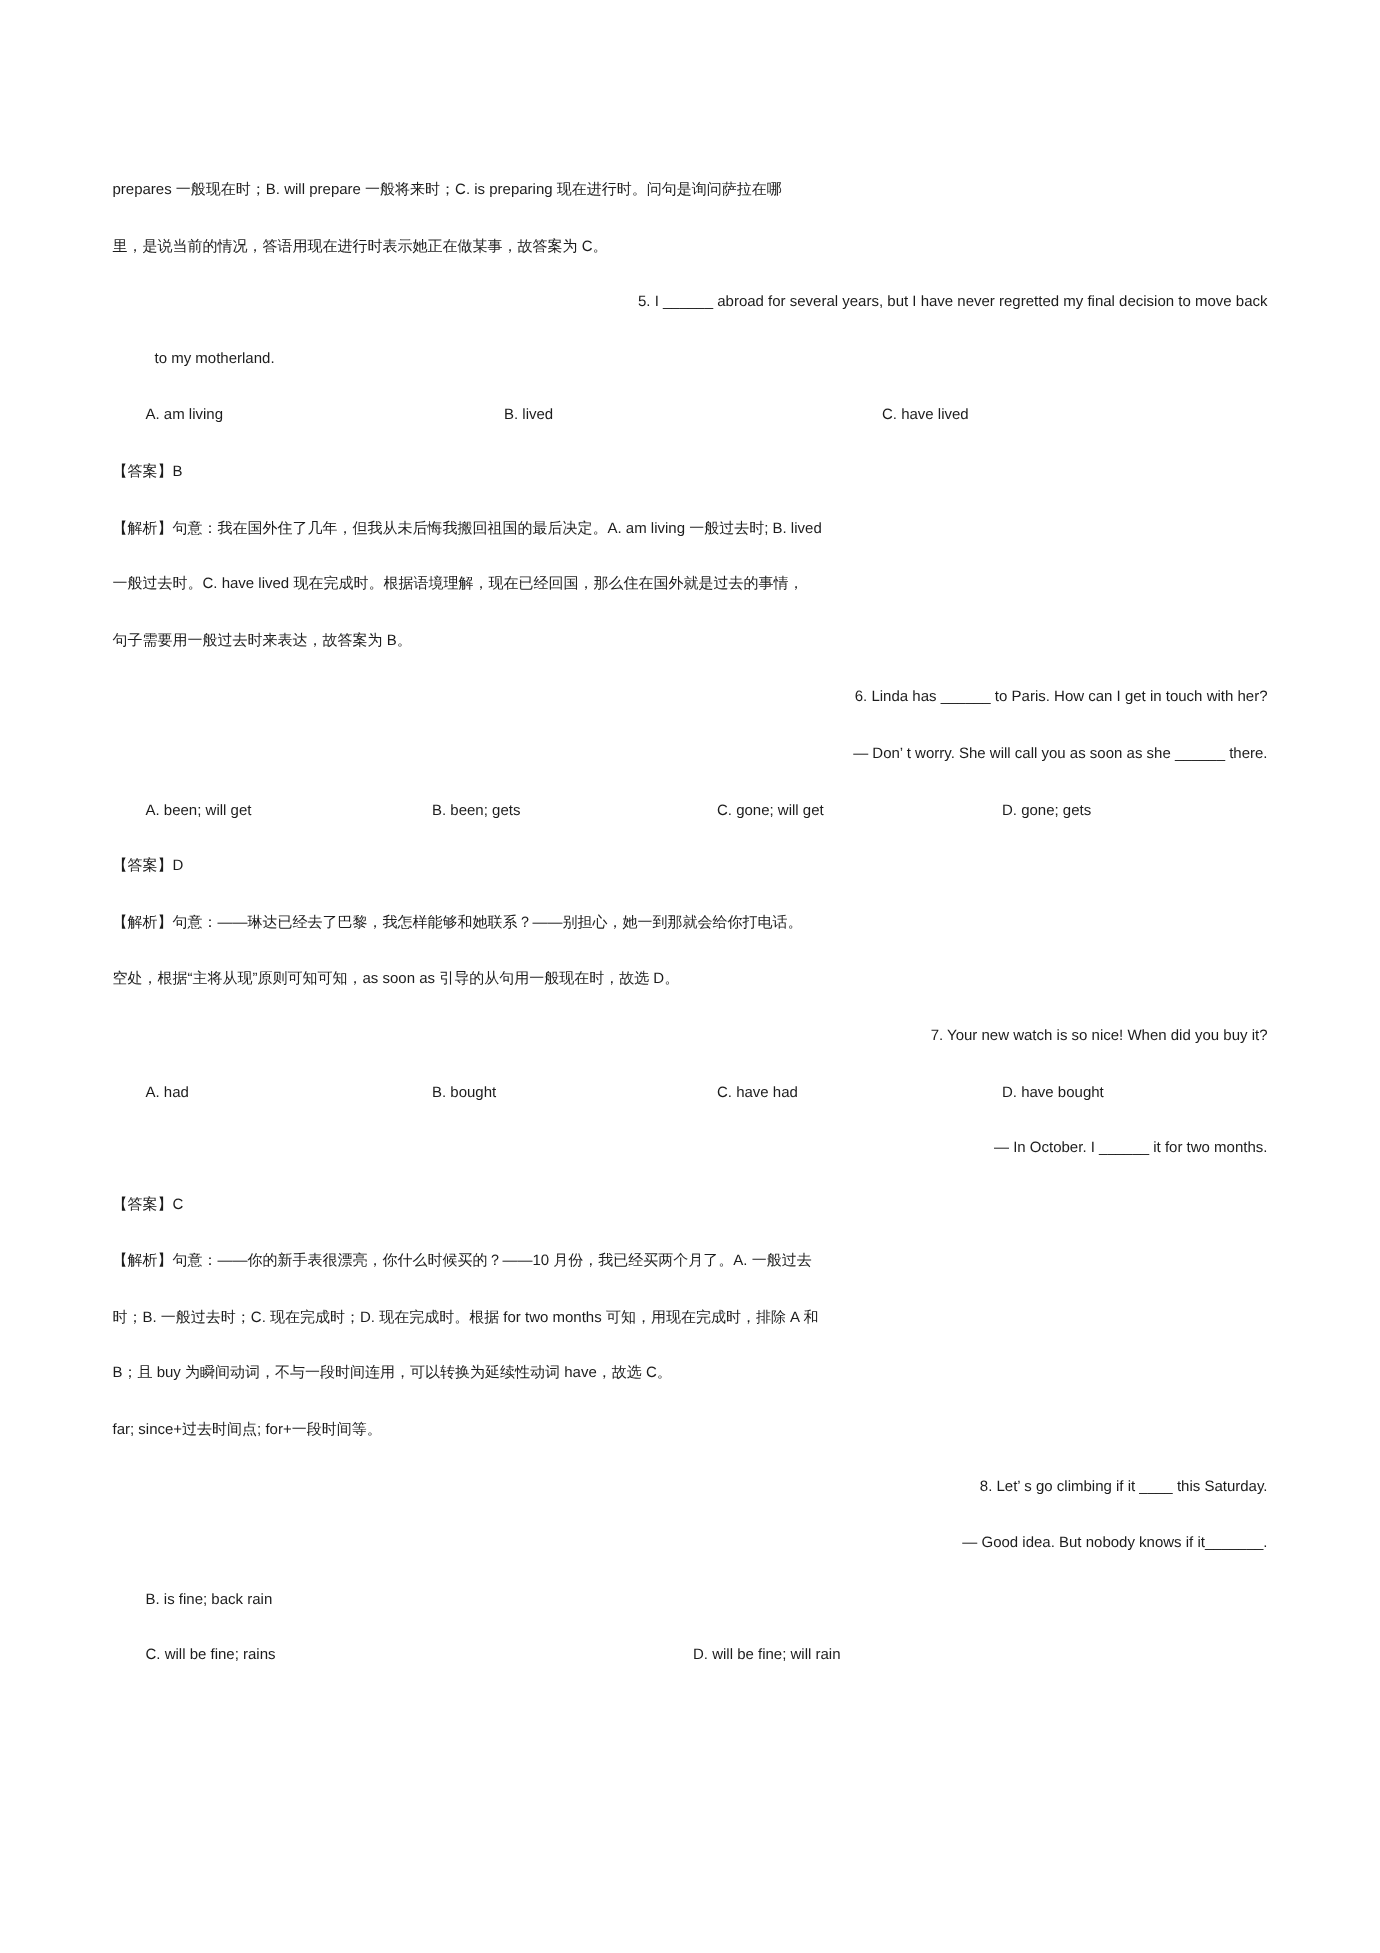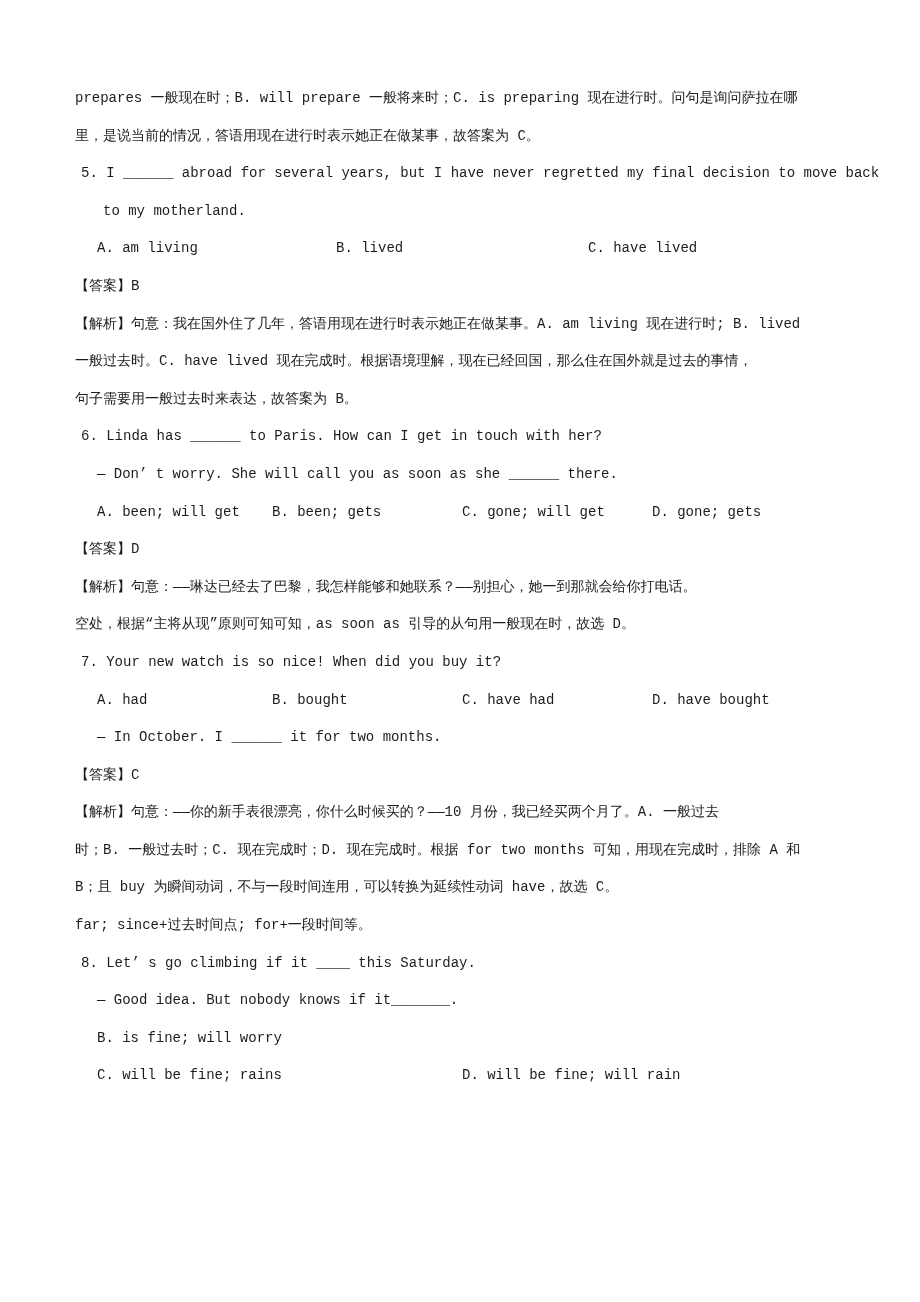--- a/index.html
+++ b/index.html
@@ -2,64 +2,64 @@
 <html><head>
 <meta charset="utf-8">
 <style>
   html, body { margin: 0; padding: 0; }
   .page {
     position: relative;
     width: 920px;
     height: 1302px;
     background: #ffffff;
     box-sizing: border-box;
-    padding: 80px 75px 0 75px;
+    padding: 108px 75px 0 75px;
     overflow: hidden;
-    font-family: Liberation Mono, monospace;
-    font-size: 14px;
+    font-family: Liberation Sans, sans-serif;
+    font-size: 10px;
     color: #1c1c1c;
   }
   .line {
     height: 37.6px;
     line-height: 37.6px;
     white-space: nowrap;
   }
   
-  .q   { padding-left: 6px; }
+  .q   { padding-left: 6px; text-align: right; }
   
   .qc  { padding-left: 28px; }
   
-  .dlg { padding-left: 22px; }
+  .dlg { padding-left: 22px; text-align: right; }
   
   .opts { padding-left: 22px; display: flex; }
   .opts span { display: inline-block; }
   .opts3 span:nth-child(1) { width: 239px; }
   .opts3 span:nth-child(2) { width: 252px; }
   .opts4 span:nth-child(1) { width: 175px; }
-  .opts4 span:nth-child(2) { width: 190px; }
+  .opts4 span:nth-child(2) { width: 190px; margin-left: 16px; }
   .opts4 span:nth-child(3) { width: 190px; }
   .opts2 span:nth-child(1) { width: 365px; }
 </style>
 </head>
 <body>
 
 <div class="page">
 
   <div class="line">prepares 一般现在时；B. will prepare 一般将来时；C. is preparing 现在进行时。问句是询问萨拉在哪</div>
   <div class="line">里，是说当前的情况，答语用现在进行时表示她正在做某事，故答案为 C。</div>
 
   <div class="line q">5. I ______ abroad for several years, but I have never regretted my final decision to move back</div>
   <div class="line qc">to my motherland.</div>
   <div class="line opts opts3">
     <span>A. am living</span>
       <span>B. lived</span>
       <span>C. have lived</span>
   </div>
   <div class="line">【答案】B</div>
-  <div class="line">【解析】句意：我在国外住了几年，答语用现在进行时表示她正在做某事。A. am living 现在进行时; B. lived</div>
+  <div class="line">【解析】句意：我在国外住了几年，但我从未后悔我搬回祖国的最后决定。A. am living 一般过去时; B. lived</div>
   <div class="line">一般过去时。C. have lived 现在完成时。根据语境理解，现在已经回国，那么住在国外就是过去的事情，</div>
   <div class="line">句子需要用一般过去时来表达，故答案为 B。</div>
 
   <div class="line q">6. Linda has ______ to Paris. How can I get in touch with her?</div>
   <div class="line dlg">— Don’ t worry. She will call you as soon as she ______ there.</div>
   <div class="line opts opts4">
     <span>A. been; will get</span>
       <span>B. been; gets</span>
       <span>C. gone; will get</span>
       <span>D. gone; gets</span>
@@ -78,20 +78,20 @@
   <div class="line dlg">— In October. I ______ it for two months.</div>
   <div class="line">【答案】C</div>
   <div class="line">【解析】句意：——你的新手表很漂亮，你什么时候买的？——10 月份，我已经买两个月了。A. 一般过去</div>
   <div class="line">时；B. 一般过去时；C. 现在完成时；D. 现在完成时。根据 for two months 可知，用现在完成时，排除 A 和</div>
   <div class="line">B；且 buy 为瞬间动词，不与一段时间连用，可以转换为延续性动词 have，故选 C。</div>
   <div class="line">far; since+过去时间点; for+一段时间等。</div>
 
   <div class="line q">8. Let’ s go climbing if it ____ this Saturday.</div>
   <div class="line dlg">— Good idea. But nobody knows if it_______.</div>
   <div class="line opts opts2">
-      <span>B. is fine; will worry</span>
+      <span>B. is fine; back rain</span>
   </div>
   <div class="line opts opts2">
     <span>C. will be fine; rains</span>
       <span>D. will be fine; will rain</span>
   </div>
 
 </div>
 
 </body></html>

